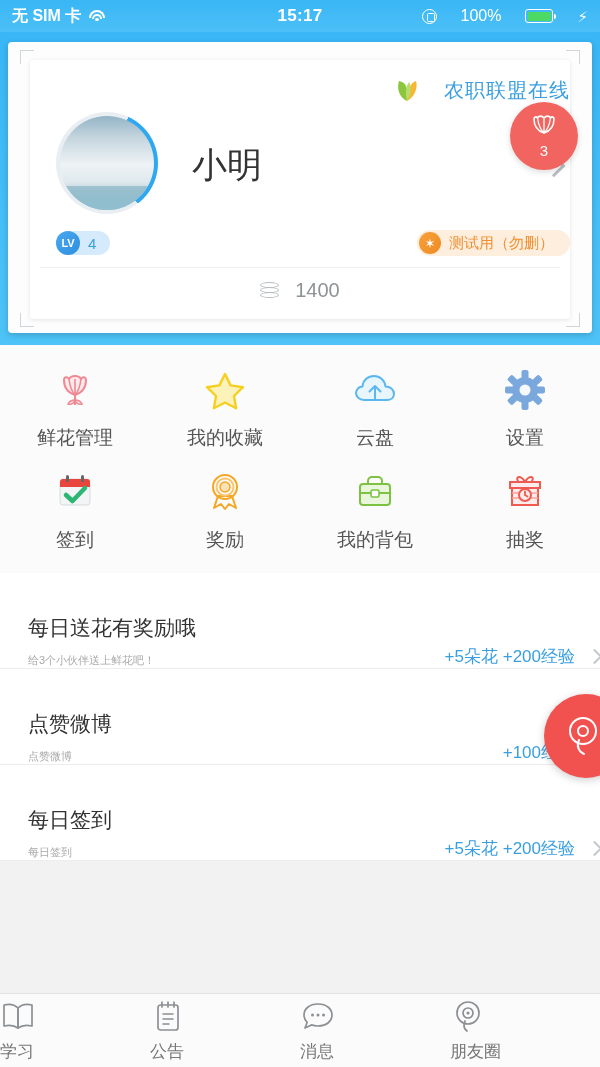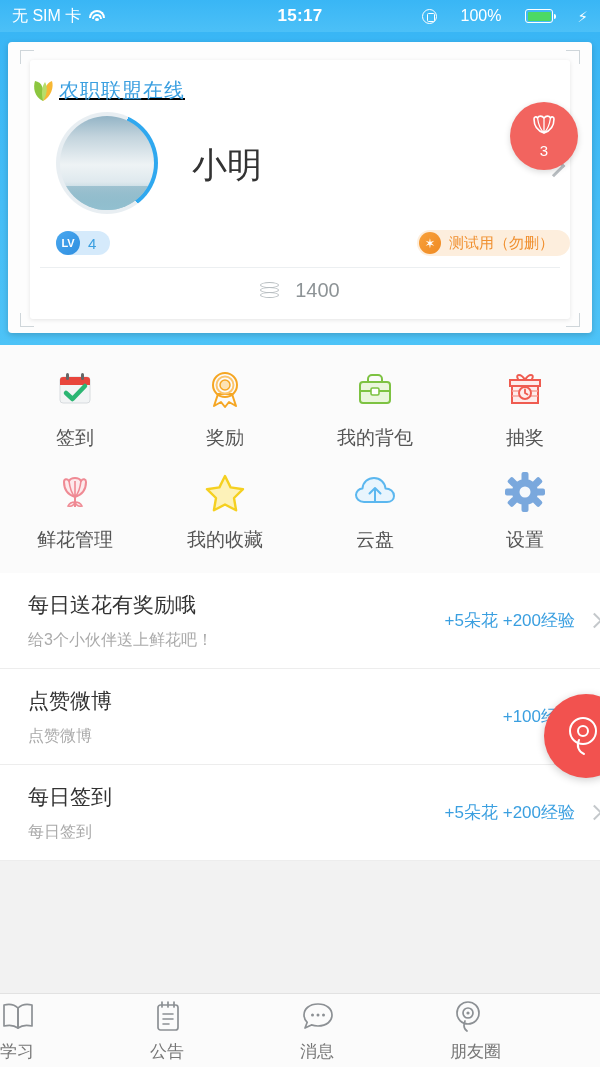--- a/index.html
+++ b/index.html
@@ -10,21 +10,21 @@
   }
   .phone { position:relative; width:600px; height:1067px; background:#f0f0f0; }
 
   
   .statusbar{
     position:relative; height:32px; width:100%;
     background:linear-gradient(180deg,#39b6f5 0%,#4cc0f7 100%);
     display:flex; align-items:center; color:#fff;
     font-size:16px; padding:0 12px;
   }
-  .sb-left{ display:flex; align-items:center; gap:7px; }
+  .sb-left{ display:flex; align-items:center; gap:7px;font-weight:bold; }
   .sb-center{ position:absolute; left:0; right:0; text-align:center;
               font-size:17px; font-weight:bold; letter-spacing:.3px; pointer-events:none;}
   .sb-right{ margin-left:auto; display:flex; align-items:center; gap:24px; z-index:2;}
   .wifi{ width:17px; height:13px; position:relative; }
   .wifi i{ position:absolute; left:50%; transform:translateX(-50%);
            border:2px solid #fff; border-bottom:none; border-radius:50% 50% 0 0 / 100% 100% 0 0;}
   .wifi i.a{ width:16px; height:8px; top:0; }
   .wifi i.b{ width:10px; height:5px; top:4px; }
   .wifi i.c{ width:4px;  height:3px; top:8px; border-radius:50%; border:none; background:#fff; }
   .rotlock{ width:15px; height:15px; border:1.6px solid #fff; border-radius:50%;
@@ -55,22 +55,22 @@
     box-shadow:0 1px 4px rgba(0,0,0,.10);
   }
   .corner{ position:absolute; width:14px; height:14px; border:1.5px solid #cfd6da; z-index:3;}
   .corner.tl{ left:12px; top:8px;  border-right:none; border-bottom:none;}
   .corner.tr{ right:12px; top:8px; border-left:none;  border-bottom:none;}
   .corner.bl{ left:12px; bottom:6px; border-right:none; border-top:none;}
   .corner.br{ right:12px; bottom:6px;border-left:none;  border-top:none;}
 
   .card-inner{ position:absolute; left:22px; top:18px; right:22px; bottom:14px; z-index:2;}
 
-  .brand{ display:flex; align-items:center; justify-content:flex-start; gap:3px;
-          padding-top:14px; height:46px;text-decoration:underline;}
+  .brand{ display:flex; align-items:center; justify-content:flex-end; gap:24px;
+          padding-top:14px; height:46px;}
   .brand-name{ color:#3a9fe0; font-size:20px; letter-spacing:1px;}
 
   .profile{ display:flex; align-items:flex-start; padding:6px 18px 0 26px; position:relative;}
   .avatar-wrap{ position:relative; width:102px; height:102px; flex:none;}
   .avatar-ring{ position:absolute; inset:0; border-radius:50%;
                 background:conic-gradient(from 25deg,#2fa8ef 0deg 118deg,#e8eef2 118deg 360deg);
                 padding:4px; }
   .avatar{ width:100%; height:100%; border-radius:50%; overflow:hidden;
            background:linear-gradient(180deg,#93b4c6 0%,#c3d4dd 22%,#eef3f5 52%,#dfe9ee 70%,#a9c9d5 86%,#7fb1c3 100%);
            position:relative;}
@@ -111,27 +111,27 @@
   
   .grid{ background:#fbfbfb; padding:10px 0 14px 0; }
   .grid-row{ display:flex; }
   .grid-item{ flex:1; display:flex; flex-direction:column; align-items:center;
               padding:12px 0 6px 0; }
   .grid-ico{ width:46px; height:46px; display:flex; align-items:center; justify-content:center;}
   .grid-label{ margin-top:12px; font-size:19px; color:#555; }
 
   
   .tasks{ background:#f2f2f2; }
-  .task{ display:flex; align-items:center; background:#fff; border-bottom:1px solid #ededed;
+  .task{ display:flex; align-items:flex-end; background:#fff; border-bottom:1px solid #ededed;
          height:96px; position:relative;}
   .task-bar{ width:6px; flex:none; }
   .task-main{ flex:1; display:flex; flex-direction:column; justify-content:center;
               padding-left:22px; }
   .task-title{ font-size:21px; color:#333; }
-  .task-sub{ font-size:16px; color:#aaa; margin-top:11px; }
+  .task-sub{ font-size:11px; color:#aaa; margin-top:11px; }
   .task-right{ display:flex; align-items:center; gap:14px; }
   .task-reward{ color:#3a9fe0; font-size:17px; white-space:nowrap; }
   .chev-sm{ width:11px; height:11px; border-top:2px solid #c4c8cb;
             border-right:2px solid #c4c8cb; transform:rotate(45deg);}
   .filler{ background:#f2f2f2; height:152px; }
 
   
   .fab{ position:absolute; right:-28px; top:694px; width:84px; height:84px;
         border-radius:50%; background:#f2524f;
         box-shadow:0 2px 8px rgba(0,0,0,.2);
@@ -224,73 +224,20 @@
     <div style="position:absolute;right:22px;top:70px;width:68px;height:68px;border-radius:50%;background:#f2645f;display:flex;flex-direction:column;align-items:center;justify-content:center;box-shadow:0 2px 6px rgba(0,0,0,.15);z-index:5;">
       <svg width="30" height="28" viewBox="0 0 30 28">
         <path d="M5 6 C5 4 7 3 8.5 5 C10 2.5 13 2.5 15 5 C17 2.5 20 2.5 21.5 5 C23 3 25 4 25 6 C25 13 21 18 15 20 C9 18 5 13 5 6 Z" fill="none" stroke="#fff" stroke-width="1.6" stroke-linejoin="round"></path>
         <path d="M15 5 L15 20 M8.5 5 C9.5 12 12 17 15 20 M21.5 5 C20.5 12 18 17 15 20" fill="none" stroke="#fff" stroke-width="1.3"></path>
       </svg>
       <span style="color:#fff;font-size:15px;margin-top:1px;">3</span>
     </div>
   </div>
 
   <div class="grid">
-
-    <div class="grid-row">
-      <div class="grid-item">
-        <span class="grid-ico">
-          <svg width="42" height="42" viewBox="0 0 42 42">
-            <rect x="6" y="8" width="30" height="26" rx="3" fill="#f2f4f5" stroke="#d7dbde" stroke-width="1"></rect>
-            <path d="M6 11 a3 3 0 0 1 3-3 h24 a3 3 0 0 1 3 3 v5 H6 Z" fill="#e8453c"></path>
-            <rect x="12" y="4" width="3" height="7" rx="1.5" fill="#666"></rect>
-            <rect x="27" y="4" width="3" height="7" rx="1.5" fill="#666"></rect>
-            <path d="M12 24 L18.5 30 L31 17" fill="none" stroke="#2bb673" stroke-width="4.5" stroke-linecap="round" stroke-linejoin="round"></path>
-          </svg>
-        </span>
-        <span class="grid-label">签到</span>
-      </div>
-
-      <div class="grid-item">
-        <span class="grid-ico">
-          <svg width="42" height="42" viewBox="0 0 42 42">
-            <path d="M14 25 L10 37 L17 33 L21 38 L25 33 L32 37 L28 25 Z" fill="none" stroke="#f5a623" stroke-width="2" stroke-linejoin="round"></path>
-            <circle cx="21" cy="16" r="12" fill="none" stroke="#f5a623" stroke-width="2"></circle>
-            <circle cx="21" cy="16" r="8.5" fill="none" stroke="#fbc56d" stroke-width="2"></circle>
-            <circle cx="21" cy="16" r="5" fill="#fde3b3" stroke="#f5a623" stroke-width="1.5"></circle>
-          </svg>
-        </span>
-        <span class="grid-label">奖励</span>
-      </div>
-
-      <div class="grid-item">
-        <span class="grid-ico">
-          <svg width="42" height="42" viewBox="0 0 42 42">
-            <rect x="6" y="13" width="30" height="21" rx="3" fill="#eaf6dc" stroke="#7dc242" stroke-width="2"></rect>
-            <path d="M14 13 V10 a4 4 0 0 1 4-4 h6 a4 4 0 0 1 4 4 v3" fill="none" stroke="#7dc242" stroke-width="2"></path>
-            <path d="M6 22 h30" stroke="#7dc242" stroke-width="2"></path>
-            <rect x="17" y="19" width="8" height="7" rx="1.5" fill="#fff" stroke="#7dc242" stroke-width="1.6"></rect>
-          </svg>
-        </span>
-        <span class="grid-label">我的背包</span>
-      </div>
-
-      <div class="grid-item">
-        <span class="grid-ico">
-          <svg width="42" height="42" viewBox="0 0 42 42">
-            <path d="M14 10 C11 5 17 4 21 11 C25 4 31 5 28 10" fill="none" stroke="#ef5b50" stroke-width="2" stroke-linecap="round"></path>
-            <rect x="6" y="11" width="30" height="6" fill="#fdeceb" stroke="#ef5b50" stroke-width="2"></rect>
-            <rect x="8" y="17" width="26" height="17" fill="#fdeceb" stroke="#ef5b50" stroke-width="2"></rect>
-            <path d="M8 22 h26 M8 27 h26" stroke="#f5a29b" stroke-width="1.4"></path>
-            <circle cx="21" cy="24" r="6" fill="#fdeceb" stroke="#ef5b50" stroke-width="2"></circle>
-            <path d="M21 20.5 V24 L23.5 25.5" stroke="#ef5b50" stroke-width="1.8" fill="none" stroke-linecap="round"></path>
-          </svg>
-        </span>
-        <span class="grid-label">抽奖</span>
-      </div>
-    </div>
 
     <div class="grid-row">
       <div class="grid-item">
         <span class="grid-ico">
           <svg width="42" height="42" viewBox="0 0 42 42">
             <path d="M10 11 C10 8 13 7 15 10 C17 6 25 6 27 10 C29 7 32 8 32 11 C32 19 27 24 21 26 C15 24 10 19 10 11 Z" fill="#fdeaec" stroke="#ef8a94" stroke-width="2" stroke-linejoin="round"></path>
             <path d="M21 10 V26 M15 10 C16 18 18 23 21 26 M27 10 C26 18 24 23 21 26" fill="none" stroke="#ef8a94" stroke-width="1.6"></path>
             <path d="M21 26 V36" stroke="#ef8a94" stroke-width="2"></path>
             <path d="M21 31 C17 31 15 33 14 35 C18 36 20 34 21 31 Z" fill="#fdeaec" stroke="#ef8a94" stroke-width="1.6"></path>
             <path d="M21 31 C25 31 27 33 28 35 C24 36 22 34 21 31 Z" fill="#fdeaec" stroke="#ef8a94" stroke-width="1.6"></path>
@@ -331,20 +278,73 @@
               <rect x="30" y="6.5" width="7" height="9" rx="2" transform="rotate(45 33.5 11)"></rect>
               <rect x="5" y="26.5" width="7" height="9" rx="2" transform="rotate(45 8.5 31)"></rect>
               <rect x="30" y="26.5" width="7" height="9" rx="2" transform="rotate(-45 33.5 31)"></rect>
             </g>
             <circle cx="21" cy="21" r="5.5" fill="#f6f9fc"></circle>
           </svg>
         </span>
         <span class="grid-label">设置</span>
       </div>
     </div>
+
+    <div class="grid-row">
+      <div class="grid-item">
+        <span class="grid-ico">
+          <svg width="42" height="42" viewBox="0 0 42 42">
+            <rect x="6" y="8" width="30" height="26" rx="3" fill="#f2f4f5" stroke="#d7dbde" stroke-width="1"></rect>
+            <path d="M6 11 a3 3 0 0 1 3-3 h24 a3 3 0 0 1 3 3 v5 H6 Z" fill="#e8453c"></path>
+            <rect x="12" y="4" width="3" height="7" rx="1.5" fill="#666"></rect>
+            <rect x="27" y="4" width="3" height="7" rx="1.5" fill="#666"></rect>
+            <path d="M12 24 L18.5 30 L31 17" fill="none" stroke="#2bb673" stroke-width="4.5" stroke-linecap="round" stroke-linejoin="round"></path>
+          </svg>
+        </span>
+        <span class="grid-label">签到</span>
+      </div>
+
+      <div class="grid-item">
+        <span class="grid-ico">
+          <svg width="42" height="42" viewBox="0 0 42 42">
+            <path d="M14 25 L10 37 L17 33 L21 38 L25 33 L32 37 L28 25 Z" fill="none" stroke="#f5a623" stroke-width="2" stroke-linejoin="round"></path>
+            <circle cx="21" cy="16" r="12" fill="none" stroke="#f5a623" stroke-width="2"></circle>
+            <circle cx="21" cy="16" r="8.5" fill="none" stroke="#fbc56d" stroke-width="2"></circle>
+            <circle cx="21" cy="16" r="5" fill="#fde3b3" stroke="#f5a623" stroke-width="1.5"></circle>
+          </svg>
+        </span>
+        <span class="grid-label">奖励</span>
+      </div>
+
+      <div class="grid-item">
+        <span class="grid-ico">
+          <svg width="42" height="42" viewBox="0 0 42 42">
+            <rect x="6" y="13" width="30" height="21" rx="3" fill="#eaf6dc" stroke="#7dc242" stroke-width="2"></rect>
+            <path d="M14 13 V10 a4 4 0 0 1 4-4 h6 a4 4 0 0 1 4 4 v3" fill="none" stroke="#7dc242" stroke-width="2"></path>
+            <path d="M6 22 h30" stroke="#7dc242" stroke-width="2"></path>
+            <rect x="17" y="19" width="8" height="7" rx="1.5" fill="#fff" stroke="#7dc242" stroke-width="1.6"></rect>
+          </svg>
+        </span>
+        <span class="grid-label">我的背包</span>
+      </div>
+
+      <div class="grid-item">
+        <span class="grid-ico">
+          <svg width="42" height="42" viewBox="0 0 42 42">
+            <path d="M14 10 C11 5 17 4 21 11 C25 4 31 5 28 10" fill="none" stroke="#ef5b50" stroke-width="2" stroke-linecap="round"></path>
+            <rect x="6" y="11" width="30" height="6" fill="#fdeceb" stroke="#ef5b50" stroke-width="2"></rect>
+            <rect x="8" y="17" width="26" height="17" fill="#fdeceb" stroke="#ef5b50" stroke-width="2"></rect>
+            <path d="M8 22 h26 M8 27 h26" stroke="#f5a29b" stroke-width="1.4"></path>
+            <circle cx="21" cy="24" r="6" fill="#fdeceb" stroke="#ef5b50" stroke-width="2"></circle>
+            <path d="M21 20.5 V24 L23.5 25.5" stroke="#ef5b50" stroke-width="1.8" fill="none" stroke-linecap="round"></path>
+          </svg>
+        </span>
+        <span class="grid-label">抽奖</span>
+      </div>
+    </div>
   </div>
 
   <div class="tasks">
 
     <div class="task">
       <span class="task-bar" style="background:#42a5f5"></span>
       <div class="task-main">
         <span class="task-title">每日送花有奖励哦</span>
         <span class="task-sub">给3个小伙伴送上鲜花吧！</span>
       </div>

